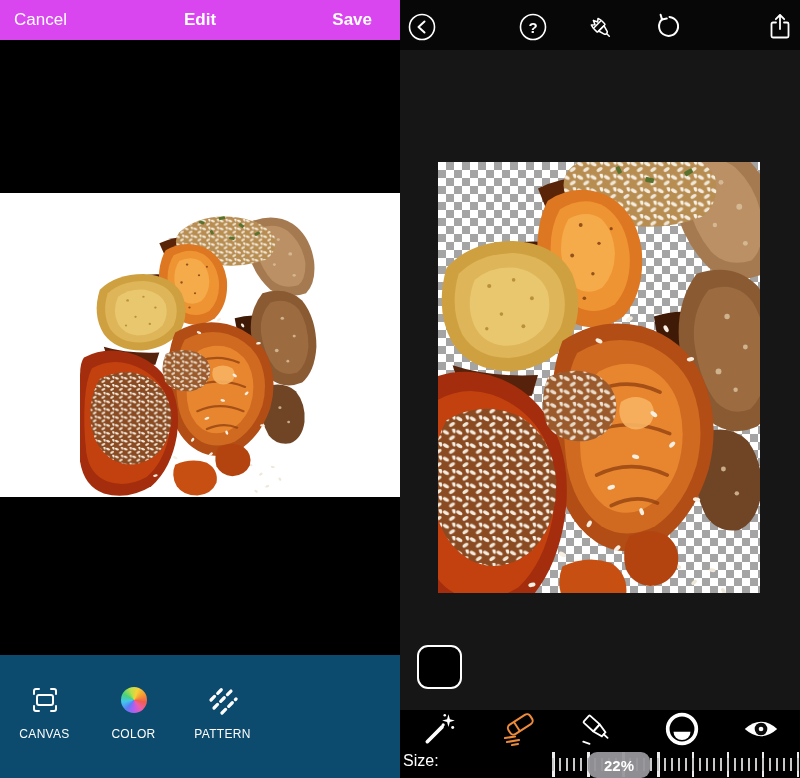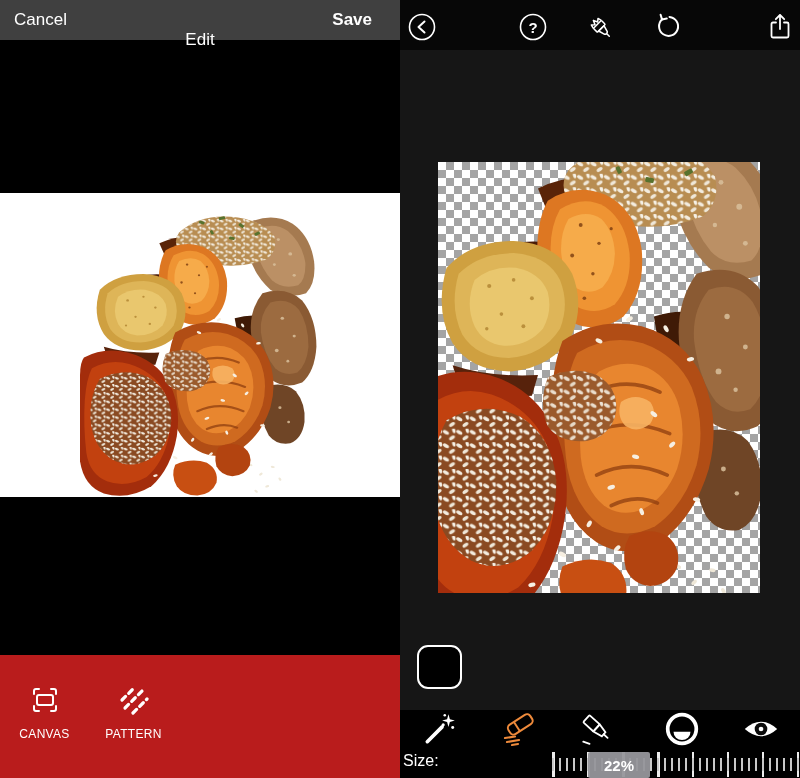--- a/index.html
+++ b/index.html
@@ -1,30 +1,30 @@
 <!DOCTYPE html>
 <html><head>
 <meta charset="utf-8">
 <style>
   html,body{margin:0;padding:0;background:#000;}
   #app{position:relative;width:800px;height:778px;overflow:hidden;
        font-family:"Liberation Sans",sans-serif;-webkit-font-smoothing:antialiased;}
 
   
   .panel-left{position:absolute;left:0;top:0;width:400px;height:778px;background:#000;overflow:hidden;}
-  .lheader{position:absolute;left:0;top:0;width:400px;height:40px;background:#404040;}
+  .lheader{position:absolute;left:0;top:0;width:400px;height:40px;background:#d946ef;}
   .lheader .hbtn{position:absolute;top:0;height:40px;line-height:40px;color:#fff;font-size:17px;}
   .hbtn.cancel{left:14px;font-weight:400;}
-  .hbtn.title{left:50%;transform:translateX(-50%);font-weight:400;margin-top:20px;}
+  .hbtn.title{left:50%;transform:translateX(-50%);font-weight:700;}
   .hbtn.save{right:28px;font-weight:700;}
 
   .canvas-white{position:absolute;left:0;top:193px;width:400px;height:304px;background:#fff;}
   .food-left{position:absolute;left:80px;top:18px;width:238px;height:286px;}
 
-  .ltoolbar{position:absolute;left:0;bottom:0;width:400px;height:123px;background:#b91c1c;
+  .ltoolbar{position:absolute;left:0;bottom:0;width:400px;height:123px;background:#0c4a6e;
             display:flex;overflow:hidden;padding-top:27px;box-sizing:border-box;}
   .litem{flex:0 0 89px;display:flex;flex-direction:column;align-items:center;}
   .licon{height:36px;display:flex;align-items:center;justify-content:center;position:relative;}
   .llabel{margin-top:9px;color:#fff;font-size:12px;letter-spacing:.3px;white-space:nowrap;}
   .colorwheel{width:26px;height:26px;border-radius:50%;
     background:conic-gradient(from 20deg,#f6d13b,#f59a31,#ef5f4e,#ef5da8,#b55cf0,#5a7df5,#43c6f0,#4ad17c,#b7e04a,#f6d13b);}
 
   
   .panel-right{position:absolute;left:400px;top:0;width:400px;height:778px;background:#161616;overflow:hidden;}
   .rheader{position:absolute;left:0;top:0;width:400px;height:50px;background:#070707;}
@@ -45,21 +45,21 @@
   .rbottom{position:absolute;left:0;bottom:0;width:400px;height:68px;background:#000;}
   .tool{position:absolute;top:1px;width:36px;height:36px;}
   .t-wand{left:22px;} .t-eraser{left:102px;} .t-marker{left:179px;} .t-mask{left:264px;} .t-eye{left:343px;}
 
   .size-label{position:absolute;left:3px;top:42px;color:#fff;font-size:16px;}
   .ruler{position:absolute;left:152px;top:42px;right:0;height:25px;}
   .ruler .minor{position:absolute;left:0;right:0;top:6px;height:13px;
     background:repeating-linear-gradient(90deg,#c9c9c9 0 2px,transparent 2px 7px);}
   .ruler .major{position:absolute;left:0;right:0;top:0;height:25px;
     background:repeating-linear-gradient(90deg,#ededed 0 2.5px,transparent 2.5px 35px);}
-  .pill{position:absolute;left:188px;top:42px;width:62px;height:26px;border-radius:2px;
+  .pill{position:absolute;left:188px;top:42px;width:62px;height:26px;border-radius:9px;
     background:rgba(150,150,155,.95);color:#fff;font-weight:700;font-size:15px;
     display:flex;align-items:center;justify-content:center;z-index:3;}
 
   svg{display:block;}
 </style>
 </head>
 <body>
 
 <svg width="0" height="0" style="position:absolute" xmlns:xlink="http://www.w3.org/1999/xlink" aria-hidden="true">
 <defs>
@@ -194,20 +194,26 @@
               <path d="M21 4 H24 Q26 4 26 6 V9"></path>
             <path d="M26 21 V24 Q26 26 24 26 H21"></path>
               <path d="M9 26 H6 Q4 26 4 24 V21"></path>
             <rect x="7" y="10" width="16" height="10" rx="2"></rect>
           </svg>
         </span>
         <span class="llabel">CANVAS</span>
       </div>
       <div class="litem">
         <span class="licon">
+            <span class="colorwheel"></span>
+          </span>
+        <span class="llabel">COLOR</span>
+      </div>
+      <div class="litem">
+        <span class="licon">
           <svg width="30" height="30" viewBox="0 0 30 30" stroke="#fff" stroke-width="3.2" stroke-linecap="round" stroke-dasharray="5 4.5" fill="none">
             <path d="M3 15 L15 3"></path>
               <path d="M6 23 L23 6"></path>
               <path d="M14 28 L28 14"></path>
           </svg>
         </span>
         <span class="llabel">PATTERN</span>
       </div>
     </div>
   </div>

